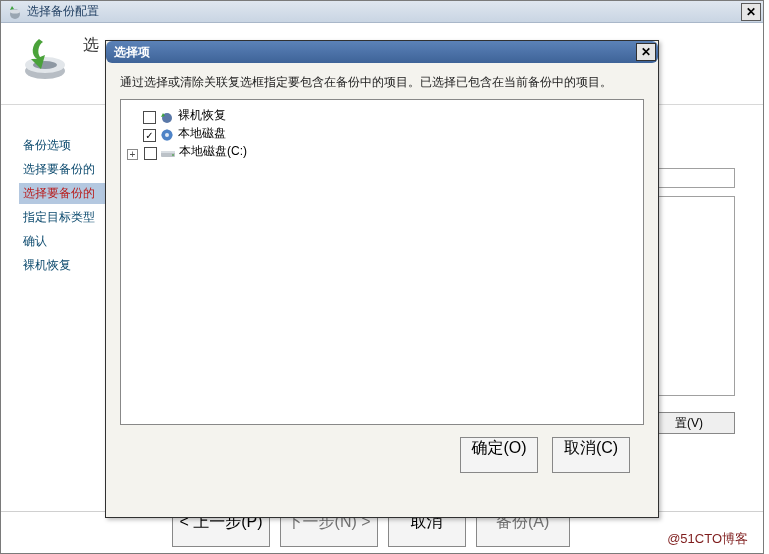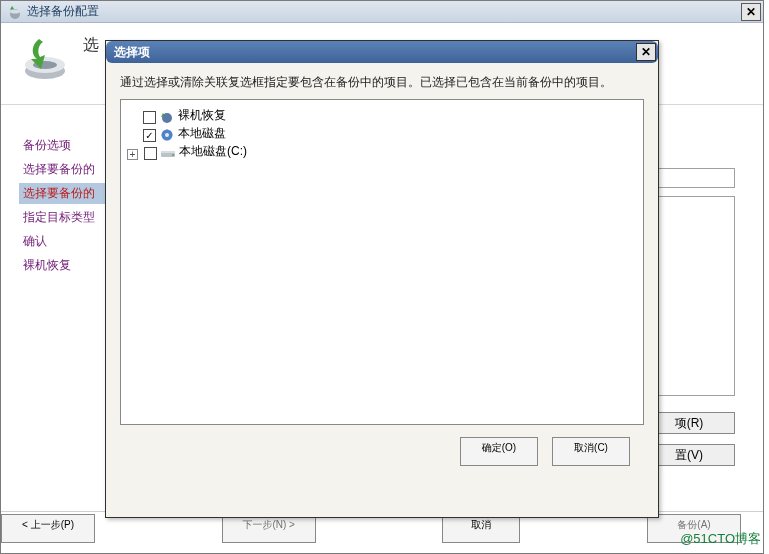--- a/index.html
+++ b/index.html
@@ -69,21 +69,21 @@
     position: absolute;
     top: 104px; left: 0; right: 0; bottom: 44px;
   }
   .wizard-steps {
     width: 122px;
     padding: 8px 4px 0 18px;
   }
   .wizard-steps .step {
     padding: 2px 4px;
     margin-bottom: 3px;
-    color: #701a75;
+    color: #0c4a6e;
     white-space: nowrap;
   }
   .wizard-steps .step.active {
     background: #b4c8e0;
     color: #b91c1c;
   }
 
   .wizard-main {
     flex: 1;
     padding: 8px 28px 0 12px;
@@ -115,34 +115,34 @@
     line-height: 20px;
   }
 
   .wizard-buttons {
     position: absolute;
     left: 0; right: 0; bottom: 8px;
     height: 34px;
     border-top: 1px solid #d0d0d0;
     display: flex;
     align-items: center;
-    justify-content: space-between;
+    justify-content: center;
     padding-right: 22px;
     gap: 10px;
     background: #fff;
   }
   .btn {
     min-width: 94px;
-    height: 29px;
+    height: 36px;
     border: 1px solid #888;
     background: #f4f4f4;
     text-align: center;
     line-height: 20px;
-    padding: 0 12px;
-    font-size: 10px;
+    padding: 0 6px;
+    font-size: 16px;
   }
   .btn.disabled { color: #737373; }
   .btn.small { min-width: 78px; }
 
   
   .modal {
     position: absolute;
     left: 105px;
     top: 40px;
     width: 554px;
@@ -217,22 +217,22 @@
 
   .modal-buttons {
     display: flex;
     justify-content: flex-end;
     gap: 14px;
     padding: 12px 14px 0 0;
   }
 
   .watermark {
     position: absolute;
-    right: 8px; bottom: 6px;
-    color: #15803d;
+    right: 21px; bottom: 6px;
+    color: #7f1d1d;
     font-size: 13px;
     font-family: Arial, sans-serif;
   }
 </style>
 </head>
 <body>
 
 <div class="wizard">
   <div class="wizard-titlebar">
     <span class="title-icon">
@@ -268,21 +268,20 @@
         <div class="step active">选择要备份的</div>
         <div class="step">指定目标类型</div>
         <div class="step">确认</div>
         <div class="step">裸机恢复</div>
       </div>
 
       <div class="wizard-main">
         <div class="hint">供大量选</div>
         <div class="empty-field"></div>
         <div class="list-box"></div>
-        <div class="side-btn">项(R)</div>
         <div class="side-btn">置(V)</div>
       </div>
     </div>
 
     <div class="wizard-buttons">
       <div class="btn">&lt; 上一步(P)</div>
       <div class="btn disabled">下一步(N) &gt;</div>
       <div class="btn small">取消</div>
       <div class="btn disabled">备份(A)</div>
     </div>

